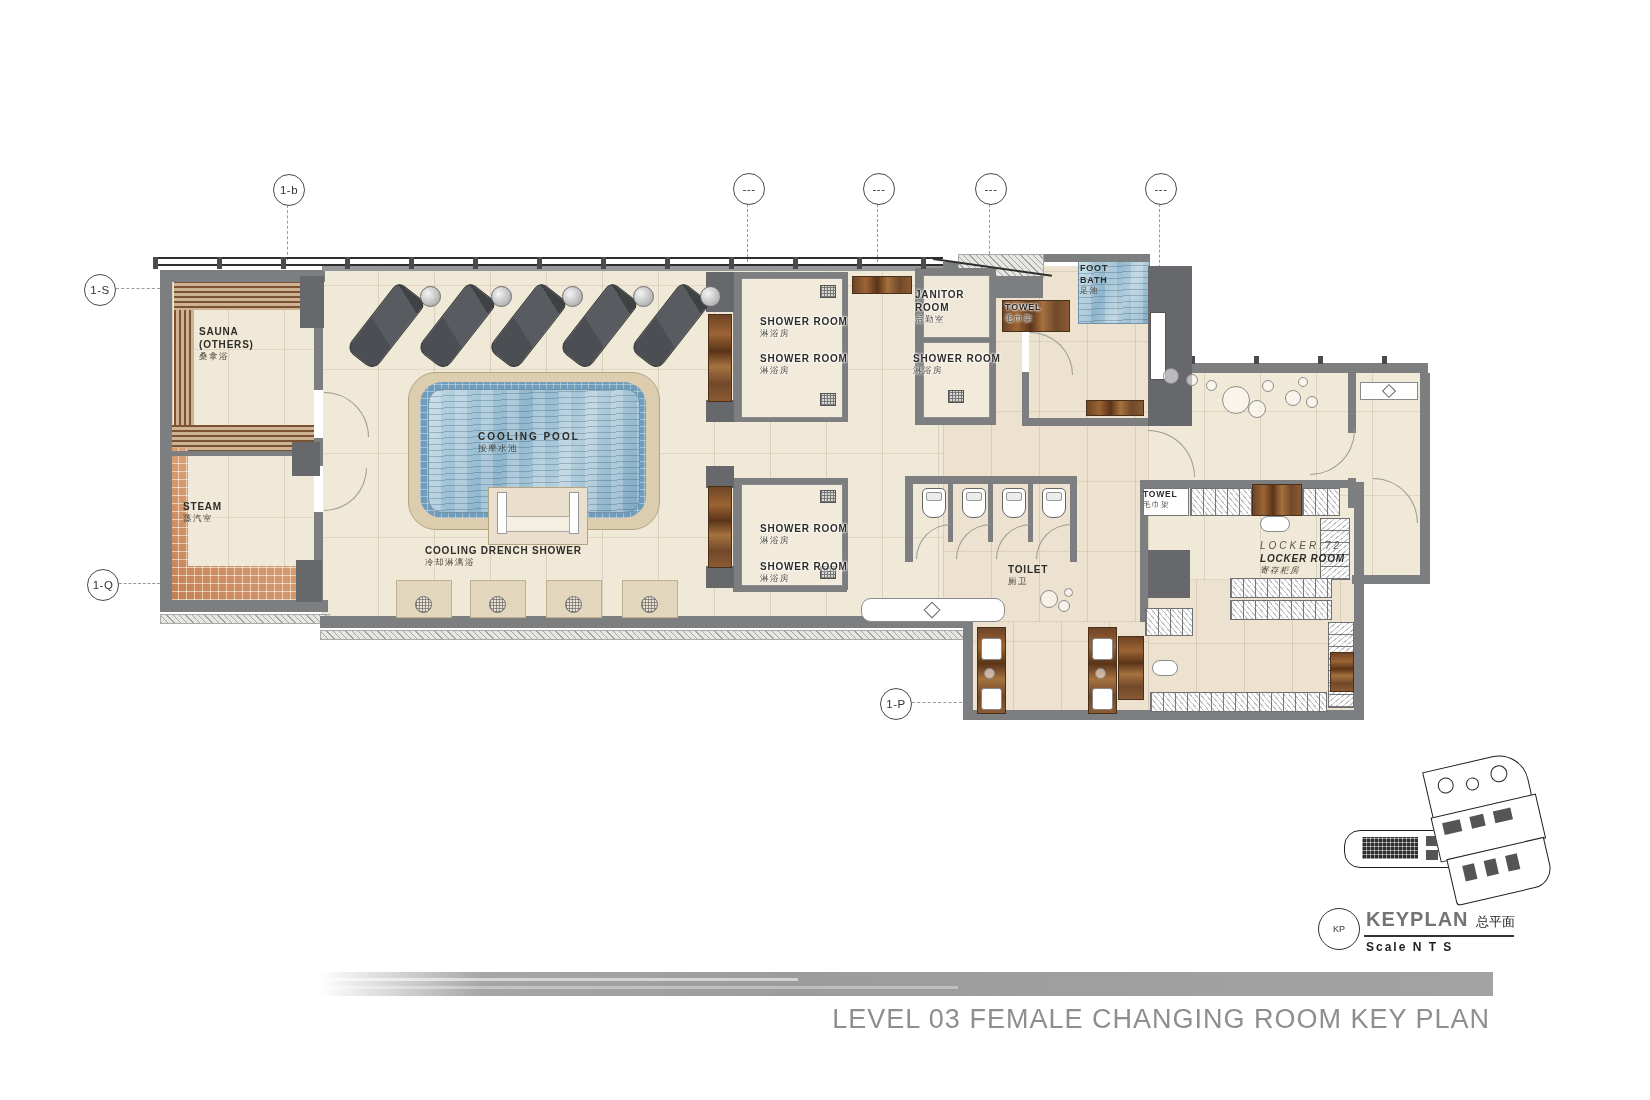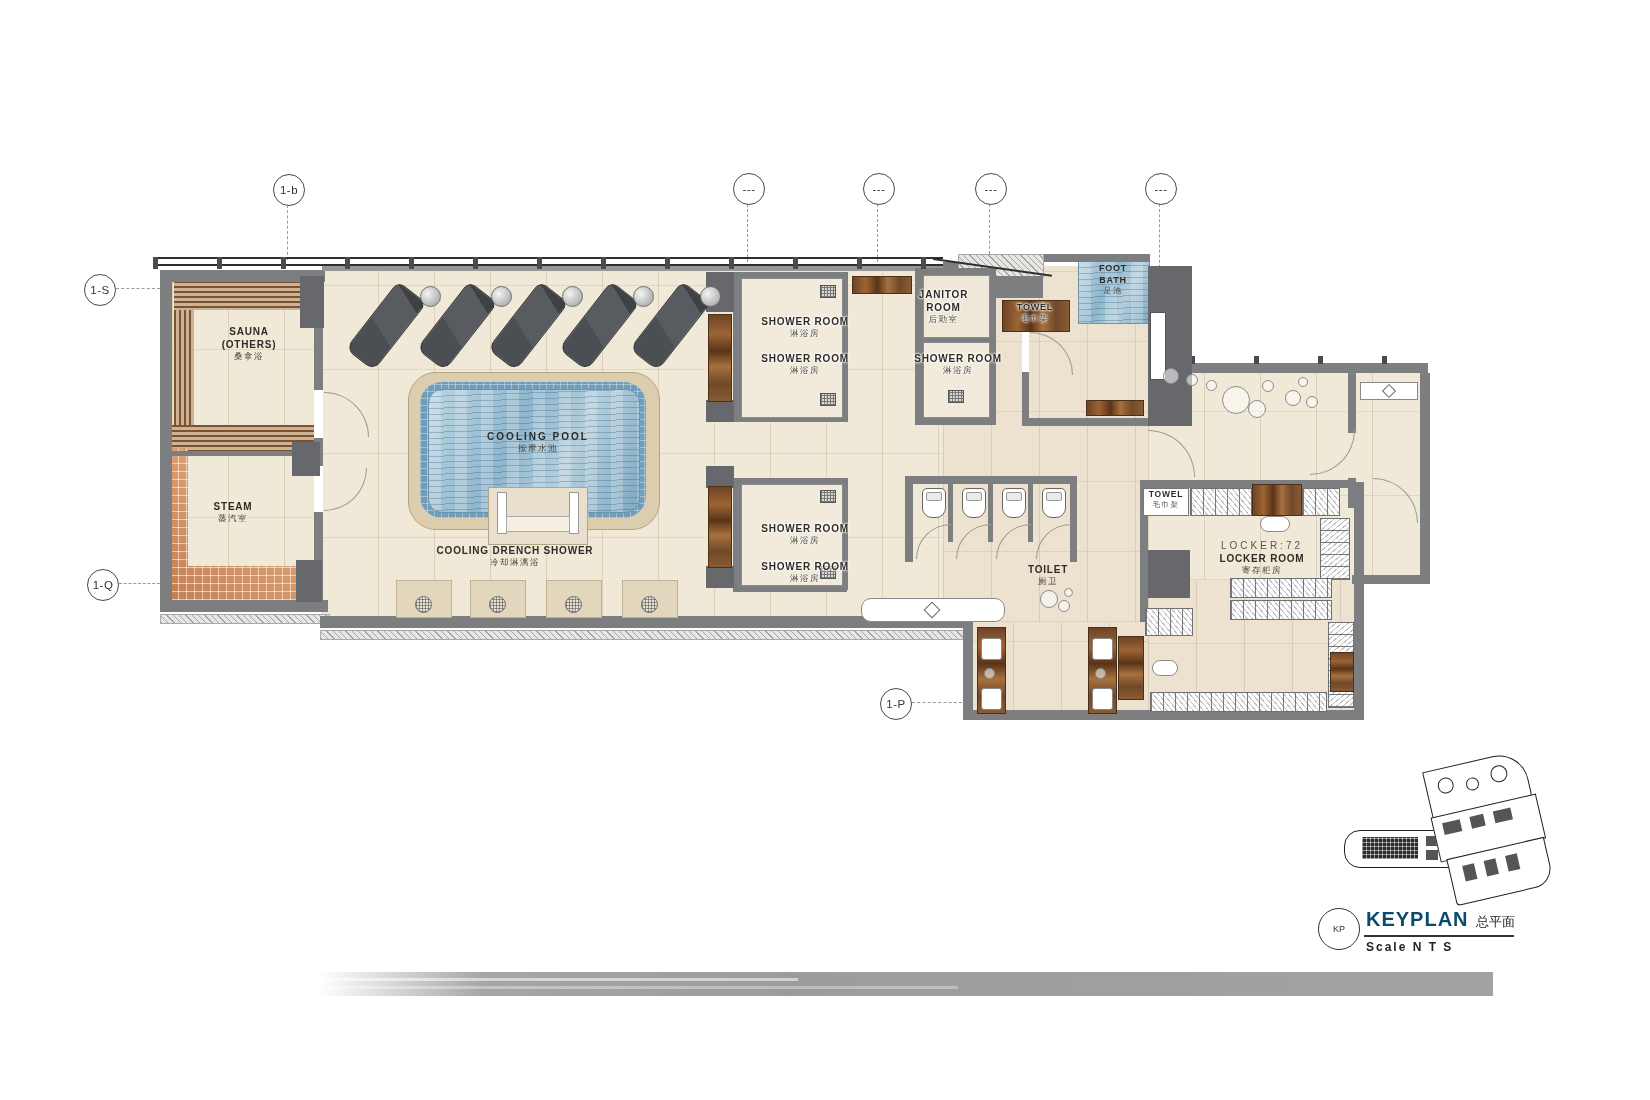--- a/index.html
+++ b/index.html
@@ -73,21 +73,21 @@
   .wc::before{content:"";position:absolute;left:3px;right:3px;top:3px;height:7px;
       background:#ececec;border:1px solid #999;border-radius:2px;}
   .wbench{background:#fff;border:1.3px solid #8a8a8a;border-radius:10px;z-index:12;}
   .bs{background:#fff;border:1.1px solid #888;border-radius:3px;z-index:13;}
   .cir{border:1.1px solid #8c8c8c;border-radius:50%;background:rgba(255,255,255,.55);z-index:12;}
   .dia{transform:rotate(45deg);border:1px solid #666;background:#fff;z-index:13;}
   .arcA{border-top:1.2px solid #9b9b96;border-right:1.2px solid #9b9b96;border-top-right-radius:100%;z-index:11;}
   .arcB{border-bottom:1.2px solid #9b9b96;border-right:1.2px solid #9b9b96;border-bottom-right-radius:100%;z-index:11;}
   .arcD{border-top:1.2px solid #9b9b96;border-left:1.2px solid #9b9b96;border-top-left-radius:100%;z-index:11;}
   
-  .lb{position:absolute;text-align:center;color:#2e2c28;line-height:1.3;z-index:20;}
+  .lb{position:absolute;color:#2e2c28;line-height:1.3;z-index:20;}
   .lb .e{font-size:10px;font-weight:bold;letter-spacing:.8px;white-space:nowrap;}
   .lb .c{font-size:8.5px;color:#4a453c;letter-spacing:1.5px;white-space:nowrap;
          font-family:"DejaVu Sans",sans-serif;}
   .halo{text-shadow:0 0 3px #fff,0 0 3px #fff,0 0 2px #fff;}
   
   .gm{position:absolute;width:30px;height:30px;border:1.4px solid #4a4a4a;border-radius:50%;
       background:#fff;display:flex;align-items:center;justify-content:center;
       font-size:11.5px;color:#333;letter-spacing:.5px;z-index:25;}
   .dv{border-left:1.3px dashed #9a9a9a;z-index:4;}
   .dh{border-top:1.3px dashed #9a9a9a;z-index:4;}
@@ -363,21 +363,21 @@
   <div class="lb" style="left:1143px;top:489px;width:46px;">
     <div class="e" style="font-size:8.5px;">TOWEL</div>
     <div class="c" style="font-size:7.5px;">毛巾架</div>
   </div>
   <div class="abs lk" style="left:1190px;top:488px;width:60px;height:26px;"></div>
   <div class="abs wd" style="left:1252px;top:484px;width:48px;height:30px;"></div>
   <div class="abs wbench" style="left:1260px;top:516px;width:28px;height:14px;"></div>
   <div class="abs lk" style="left:1302px;top:488px;width:36px;height:26px;"></div>
   <div class="abs lkv" style="left:1320px;top:518px;width:28px;height:60px;"></div>
   <div class="abs wallD" style="left:1148px;top:550px;width:42px;height:48px;"></div>
-  <div class="lb" style="left:1202px;top:539px;width:120px;">
+  <div class="lb" style="left:1260px;top:539px;width:120px;font-style:italic;">
     <div class="e" style="letter-spacing:3px;font-weight:normal;color:#5a554c;">LOCKER:72</div>
     <div class="e">LOCKER ROOM</div>
     <div class="c">寄存柜房</div>
   </div>
   <div class="abs lk" style="left:1230px;top:578px;width:100px;height:18px;"></div>
   <div class="abs lk" style="left:1230px;top:600px;width:100px;height:18px;"></div>
   <div class="abs lkv" style="left:1328px;top:622px;width:24px;height:84px;"></div>
   <div class="abs lk" style="left:1150px;top:692px;width:175px;height:18px;"></div>
   <div class="abs lk" style="left:1145px;top:608px;width:46px;height:26px;"></div>
   <div class="abs wbench" style="left:1152px;top:660px;width:24px;height:14px;"></div>
@@ -406,22 +406,23 @@
       <div class="fpcell" style="left:64px;top:66px;width:18px;height:12px;"></div>
       <div class="fp" style="left:8px;top:102px;width:98px;height:46px;border-radius:0 0 20px 4px;"></div>
       <div class="fpcell" style="left:22px;top:112px;width:12px;height:16px;"></div>
       <div class="fpcell" style="left:44px;top:112px;width:12px;height:16px;"></div>
       <div class="fpcell" style="left:66px;top:112px;width:12px;height:16px;"></div>
     </div>
   </div>
   <div class="abs" style="left:1318px;top:908px;width:40px;height:40px;border:1px solid #333;border-radius:50%;background:#fff;display:flex;align-items:center;justify-content:center;font-size:9px;color:#333;z-index:20;">
       <span>KP</span>
     </div>
-  <div class="abs" style="left:1366px;top:908px;font-size:20px;font-weight:bold;letter-spacing:1px;color:#0c4a6e;z-index:20;"><span>KEYPLAN</span></div>
+  <div class="abs" style="left:1366px;top:908px;font-size:20px;font-weight:bold;letter-spacing:1px;color:#737373;z-index:20;"><span>KEYPLAN</span></div>
   <div class="abs" style="left:1476px;top:913px;font-size:13px;color:#222;z-index:20;font-family:'DejaVu Sans',sans-serif;"><span>总平面</span></div>
   <div class="abs kpline" style="left:1364px;top:935px;width:150px;height:2px;"></div>
   <div class="abs" style="left:1366px;top:940px;font-size:12px;letter-spacing:2px;color:#222;font-weight:bold;z-index:20;"><span>Scale  N T S</span></div>
 
   <div class="abs titlebar" style="left:318px;top:972px;width:1175px;height:24px;"></div>
   <div class="abs" style="left:318px;top:978px;width:480px;height:3px;background:rgba(255,255,255,.55);z-index:4;"></div>
   <div class="abs" style="left:318px;top:986px;width:640px;height:3px;background:rgba(255,255,255,.35);z-index:4;"></div>
+  <div class="abs title-en" style="right:160px;top:1004px;width:800px;"><span>LEVEL 03 FEMALE CHANGING ROOM KEY PLAN</span></div>
 
 </div>
 
 </body></html>

